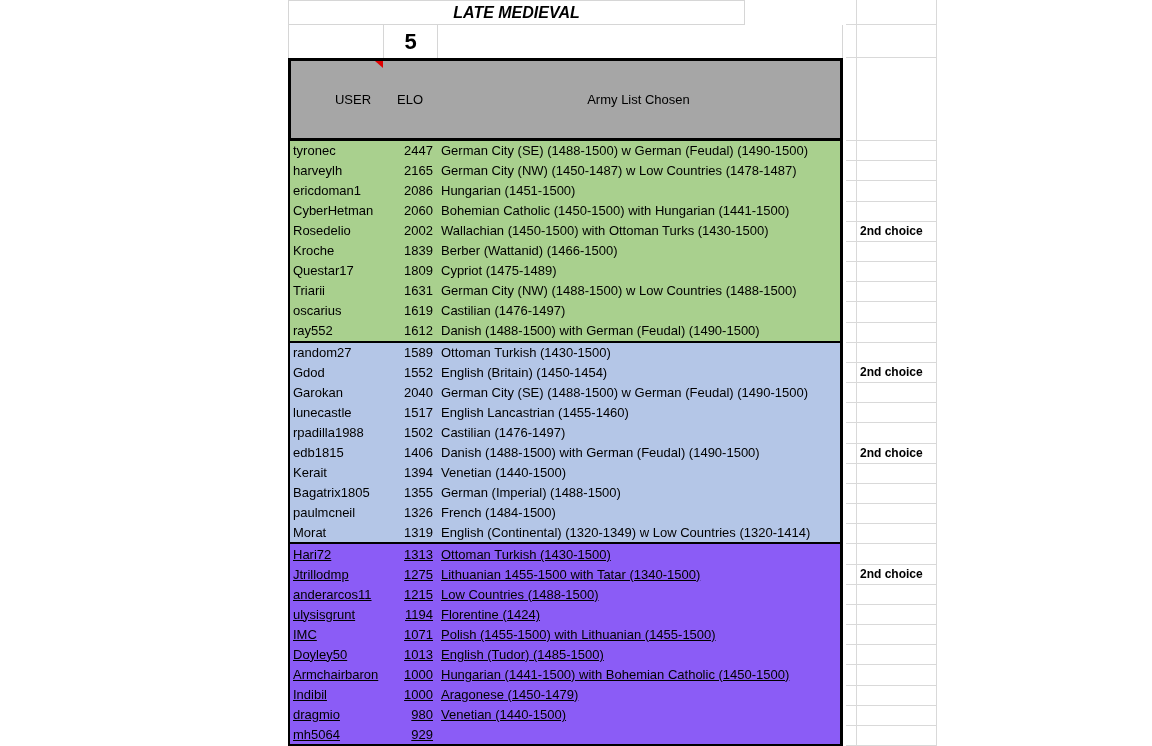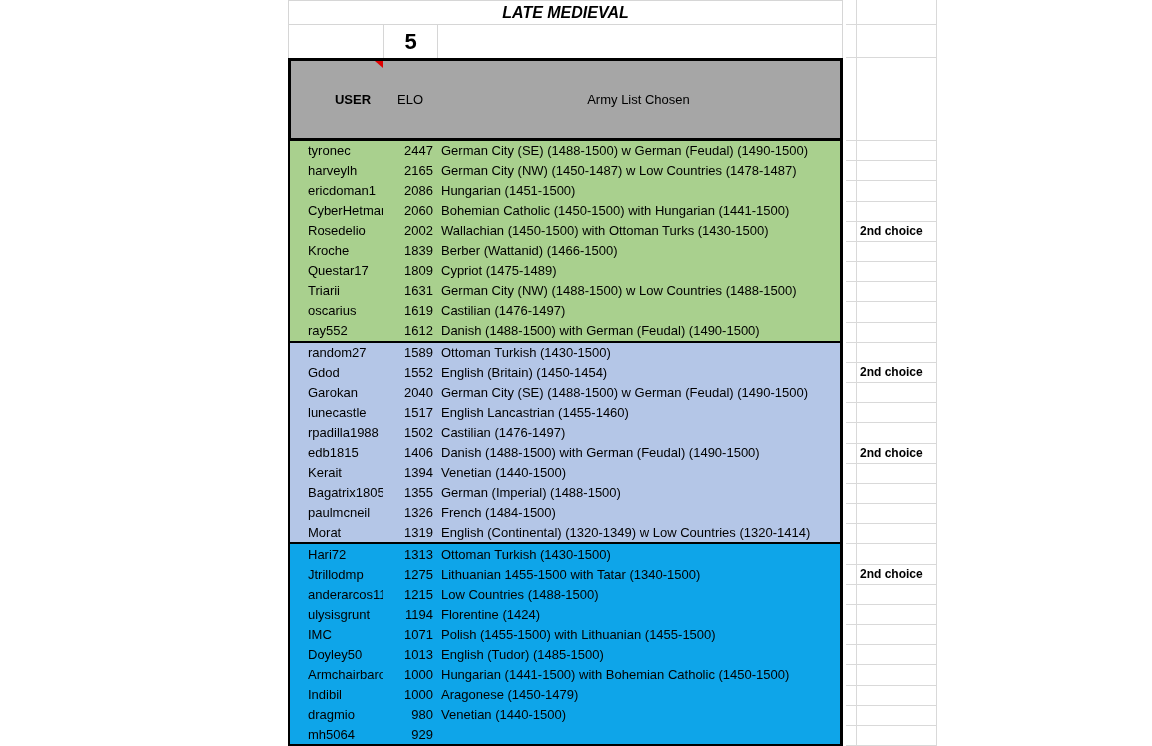--- a/index.html
+++ b/index.html
@@ -1,45 +1,45 @@
 <!DOCTYPE html>
 <html><head>
 <meta charset="utf-8">
 <style>
   html,body{margin:0;padding:0;background:#ffffff;}
   .canvas{position:relative;width:1152px;height:746px;background:#ffffff;overflow:hidden;
           font-family:"Liberation Sans",sans-serif;color:#000;}
 
   
-  .title-row{position:absolute;left:288px;top:0;width:555px;height:25px;box-sizing:border-box;
+  .title-row{position:absolute;left:288px;top:0;width:457px;height:25px;box-sizing:border-box;
              border:1px solid #d6d6d6;display:flex;align-items:center;justify-content:center;
              font-size:16px;font-weight:bold;font-style:italic;background:#fff;}
   .row2{position:absolute;left:288px;top:25px;width:555px;height:33px;box-sizing:border-box;display:flex;}
   .row2 .c{box-sizing:border-box;border-left:1px solid #d6d6d6;background:#fff;}
   .row2 .c1{width:95px;}
   .row2 .c2{width:54px;display:flex;align-items:center;justify-content:center;
             font-size:22px;font-weight:bold;}
   .row2 .c3{flex:1;border-right:1px solid #d6d6d6;}
 
   .gray-header{position:absolute;left:288px;top:58px;width:555px;height:83px;box-sizing:border-box;
                background:#a6a6a6;border:3px solid #000;display:flex;align-items:center;}
   .gh{box-sizing:border-box;text-align:center;font-size:13px;}
-  .gh-user{width:92px;font-weight:bold;padding-left:32px;}
+  .gh-user{width:92px;font-weight:normal;padding-left:32px;}
   .gh-elo{width:54px;}
   .gh-army{flex:1;}
   .red-tri{position:absolute;left:84px;top:0;width:0;height:0;
            border-top:7px solid #e00000;border-left:8px solid transparent;}
 
   .data{position:absolute;left:288px;top:141px;width:555px;height:605px;box-sizing:border-box;
         border-left:2px solid #000;border-right:3px solid #000;border-bottom:2px solid #000;
         display:flex;flex-direction:column;}
   .section{flex:1;display:flex;flex-direction:column;min-height:0;}
   .section + .section{border-top:2px solid #000;}
   .drow{flex:1;display:flex;align-items:center;font-size:13px;min-height:0;}
-  .du{width:93px;box-sizing:border-box;padding-left:18px;white-space:nowrap;overflow:hidden;}
+  .du{width:93px;box-sizing:border-box;padding-left:3px;white-space:nowrap;overflow:hidden;}
   .de{width:54px;box-sizing:border-box;padding-right:4px;text-align:right;white-space:nowrap;}
   .da{flex:1;box-sizing:border-box;padding-left:4px;white-space:nowrap;overflow:hidden;}
 
   
   .grid-col{position:absolute;top:0;height:746px;display:flex;flex-direction:column;box-sizing:border-box;}
   .grid-col .cell{box-sizing:border-box;border-right:1px solid #d9d9d9;border-bottom:1px solid #d9d9d9;}
   #sliver-col{left:846px;width:11px;}
   #notes-col{left:857px;width:80px;}
   .gc-r1{height:25px;}
   .gc-r2{height:33px;}
@@ -170,21 +170,21 @@
           <div class="du">paulmcneil</div>
           <div class="de">1326</div>
           <div class="da">French (1484-1500)</div>
         </div>
         <div class="drow">
           <div class="du">Morat</div>
           <div class="de">1319</div>
           <div class="da">English (Continental) (1320-1349) w Low Countries (1320-1414)</div>
         </div>
       </div>
-      <div class="section" style="background: #0ea5e9;">
+      <div class="section" style="background: #8b5cf6; text-decoration: underline;">
         <div class="drow">
           <div class="du">Hari72</div>
           <div class="de">1313</div>
           <div class="da">Ottoman Turkish (1430-1500)</div>
         </div>
         <div class="drow">
           <div class="du">Jtrillodmp</div>
           <div class="de">1275</div>
           <div class="da">Lithuanian 1455-1500 with Tatar (1340-1500)</div>
         </div>

